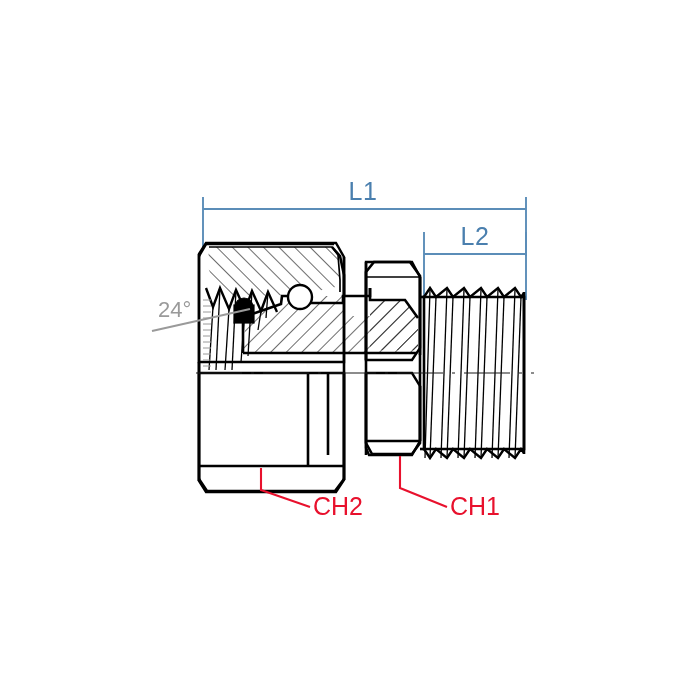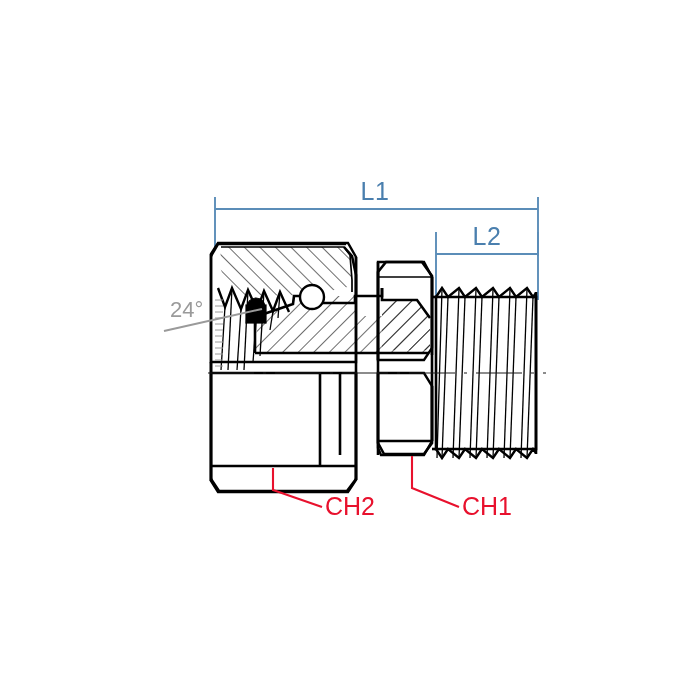--- a/index.html
+++ b/index.html
@@ -11,21 +11,20 @@
     width: 700px;
     height: 700px;
     font-family: "Liberation Sans", sans-serif;
     overflow: hidden;
   }
   #drawing-root {
     position: relative;
     width: 620px;
     height: 700px;
     background: #ffffff;
-    margin-left: 12px;
   }
   svg#tech-drawing {
     display: block;
     width: 700px;
     height: 700px;
   }
   .outline {
     fill: none;
     stroke: #000000;
     stroke-width: 2.6;

